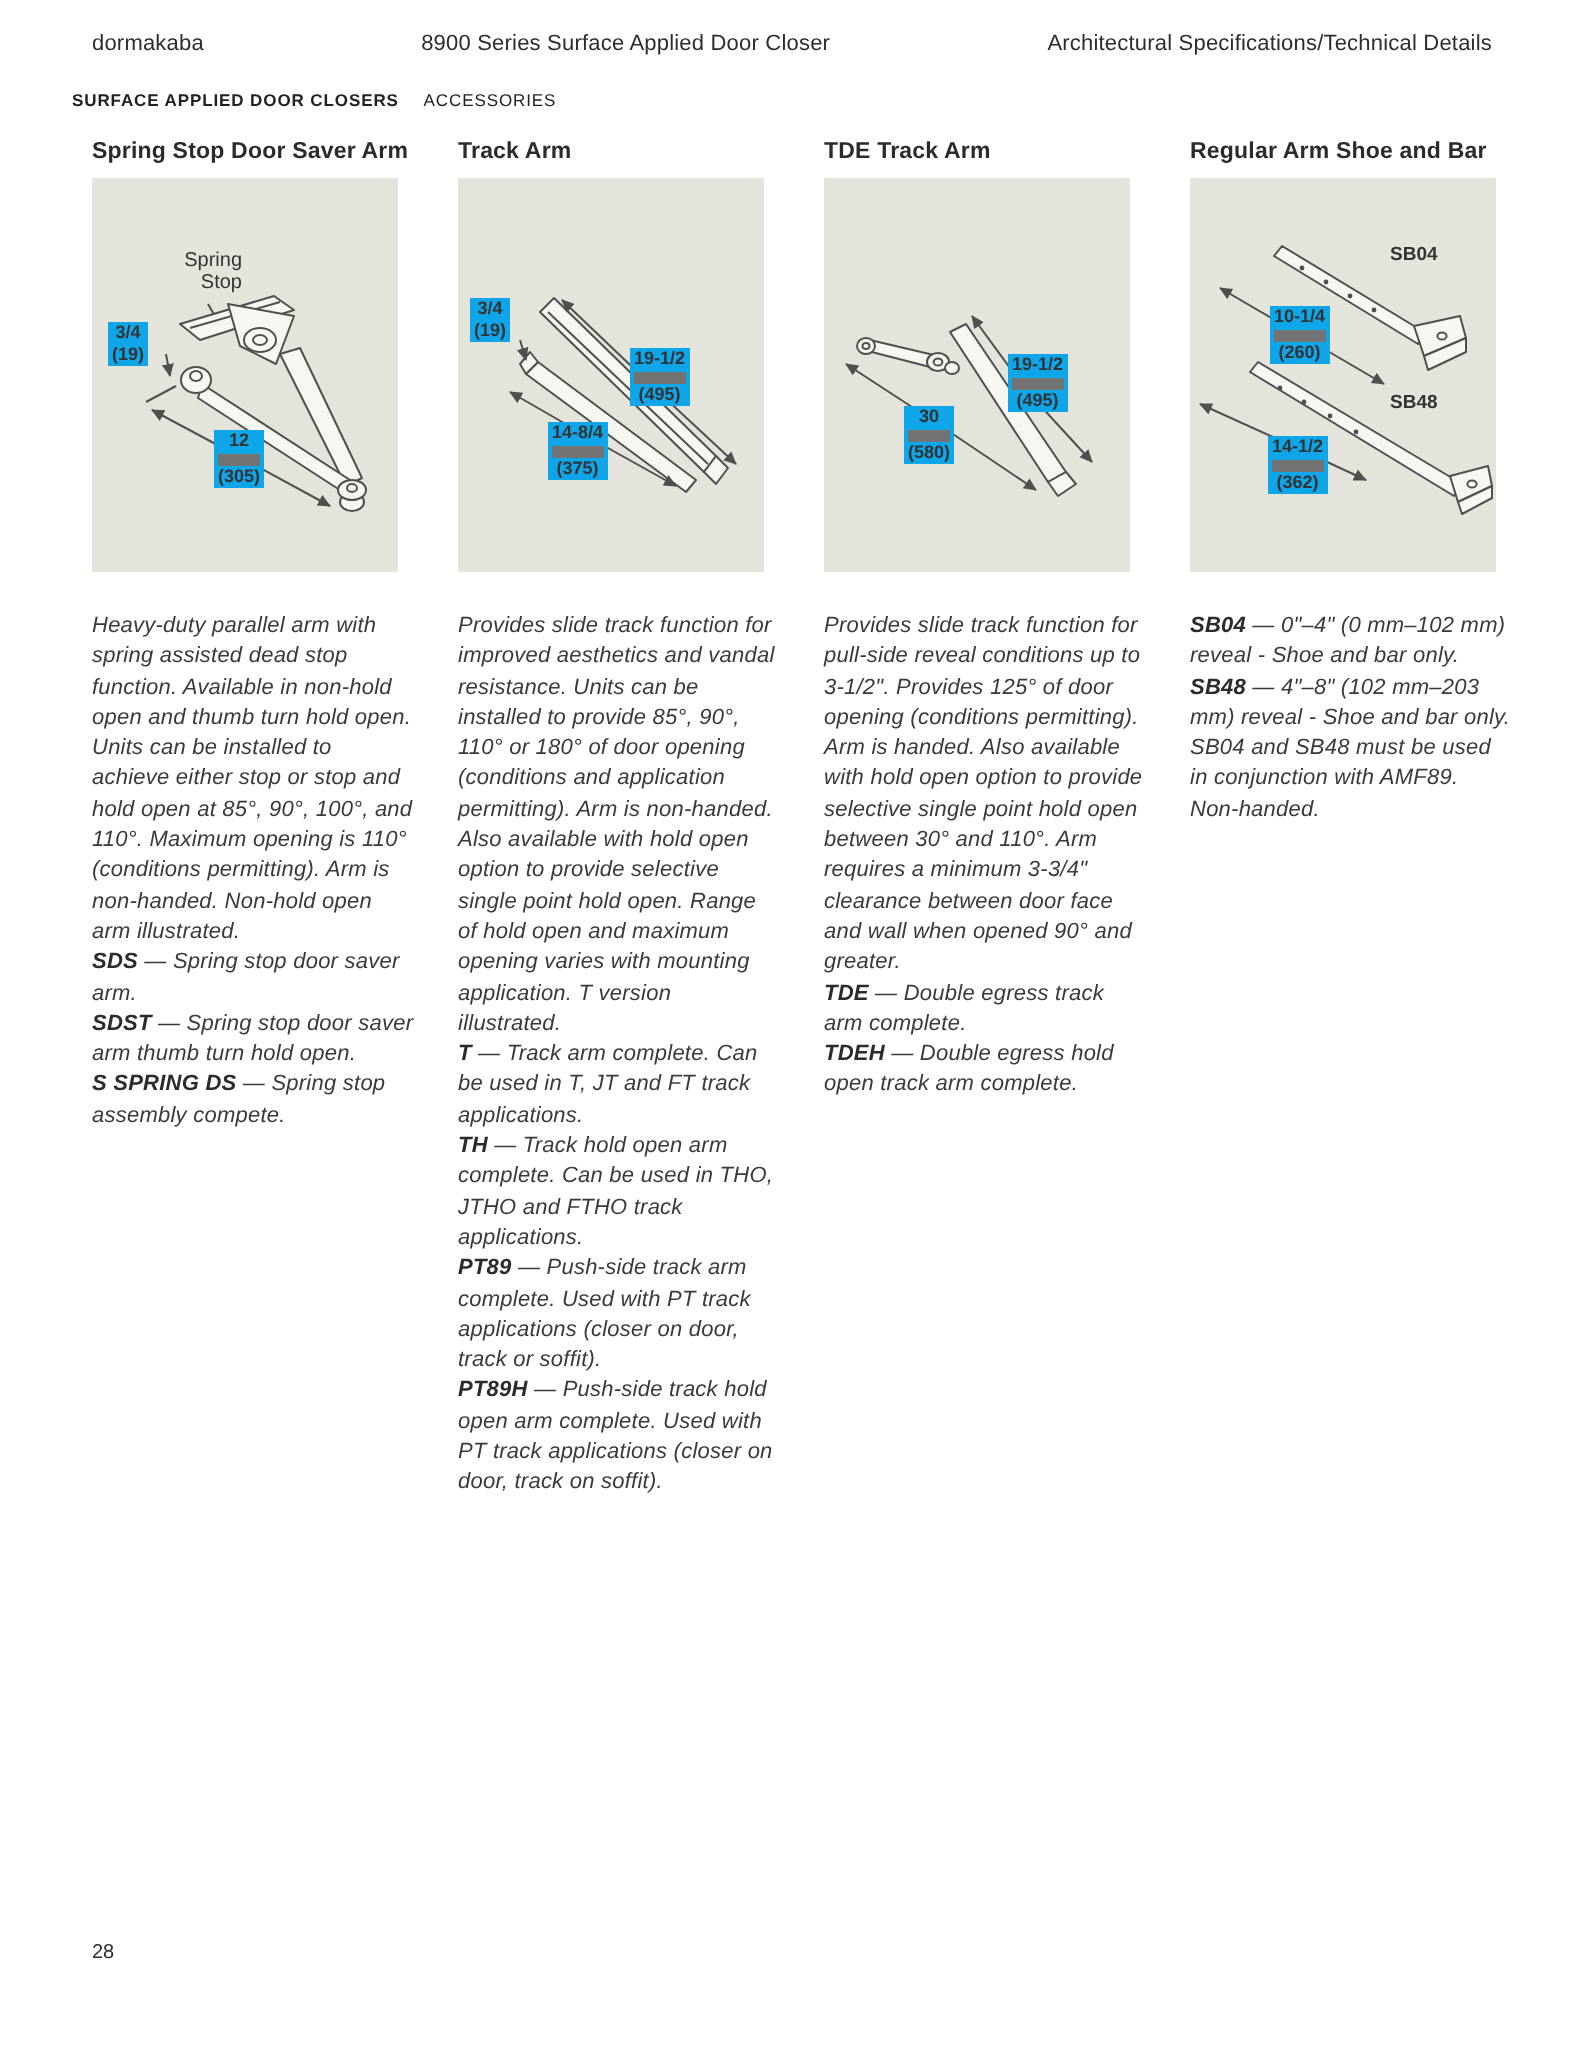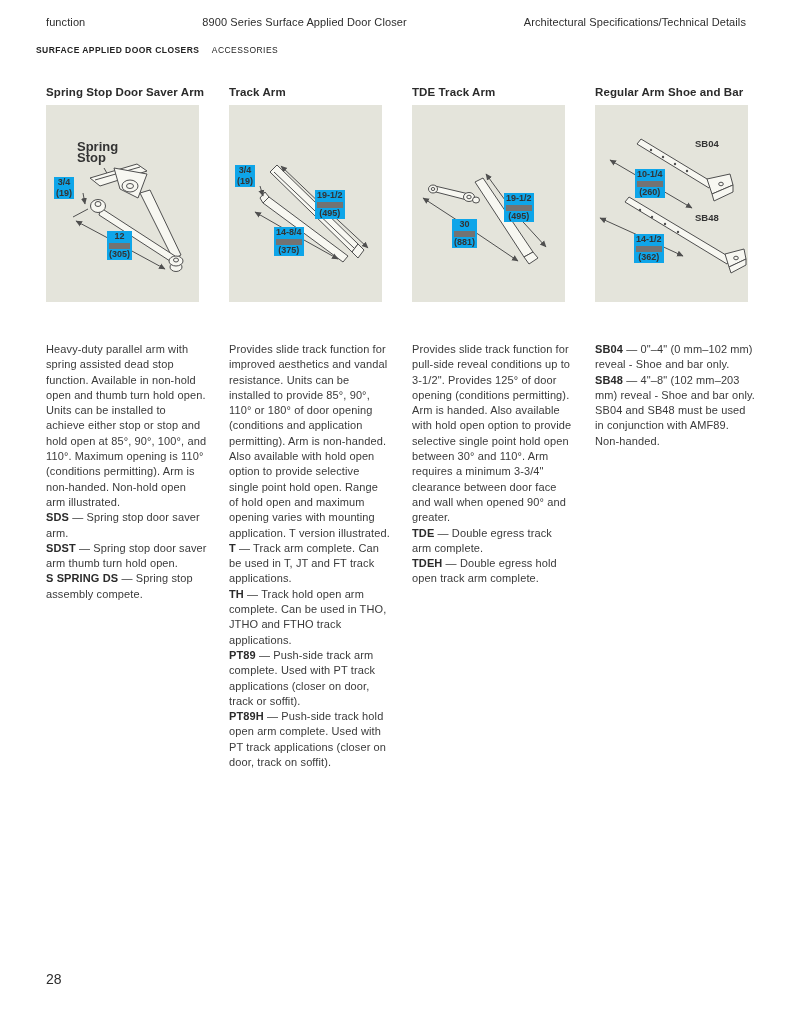--- a/index.html
+++ b/index.html
@@ -13,21 +13,21 @@
     display:flex; justify-content:space-between; align-items:baseline;
     font-size:11px; color:#2d2d2d; letter-spacing:0.1px;
   }
   .subheader {
     position:absolute; top:45px; left:36px; font-size:8.5px; color:#222;
   }
   .subheader .sec { font-weight:bold; letter-spacing:0.45px; }
   .subheader .sub { margin-left:10px; letter-spacing:0.45px; }
 
   .grid {
-    position:absolute; top:86px; left:46px; width:700px;
+    position:absolute; top:70px; left:46px; width:700px;
     display:grid; grid-template-columns:repeat(4,153px); justify-content:space-between;gap:30px;
   }
   .col-title {
     margin:0 0 7px 0; font-size:11.5px; font-weight:bold; color:#2b2b2b;
     white-space:nowrap; height:12px; letter-spacing:0.1px;
   }
   .panel {
     position:relative; width:153px; height:197px; background:#e4e4db;
   }
   .panel svg { position:absolute; left:0; top:0; }
@@ -36,41 +36,41 @@
   .dot { fill:#4f4f4f; stroke:none; }
 
   .dim {
     position:absolute; font-size:9px; font-weight:bold; color:#333;
     text-align:center; line-height:11px; background:#0ea5e9; padding:0 2px;
   }
   .dim .imp { display:block; }
   .dim.ul .imp { border-bottom:6px solid #737373; padding-bottom:1px; }
   .dim .met { display:block; }
   .callout {
-    position:absolute; font-size:13px; font-weight:bold; color:#333;
-    text-align:left; line-height:11px; width:44px;
+    position:absolute; font-size:10px; font-weight:normal; color:#333;
+    text-align:right; line-height:11px; width:44px;
   }
   .part-label { position:absolute; font-size:9.5px; font-weight:bold; color:#333; }
 
   .col-body {
-    margin-top:40px; width:161px; font-size:11px; line-height:15.3px;
-    letter-spacing:0.12px; color:#3a3a3a;
+    margin-top:20px; width:161px; font-size:11px; line-height:15.3px;
+    letter-spacing:0.12px; color:#3a3a3a;font-style:italic;
   }
   .col-body p { margin:0; }
   .col-body b { color:#2b2b2b; }
 
-  .page-num { position:absolute; left:46px; top:971px; font-size:14px; color:#2d2d2d; }
+  .page-num { position:absolute; left:46px; top:971px; font-size:10px; color:#2d2d2d; }
 </style>
 </head>
 <body>
 
 <div class="page">
 
   <div class="header">
-    <span>function</span>
+    <span>dormakaba</span>
     <span>8900 Series Surface Applied Door Closer</span>
     <span>Architectural Specifications/Technical Details</span>
   </div>
 
   <div class="subheader">
     <span class="sec">SURFACE APPLIED DOOR CLOSERS</span>
     <span class="sub">ACCESSORIES</span>
   </div>
 
   <div class="grid">
@@ -183,21 +183,21 @@
           <line class="ln" x1="101" y1="106" x2="134" y2="142" marker-end="url(#ar3)"></line>
           <line class="ln" x1="57" y1="123" x2="11" y2="93" marker-end="url(#ar3)"></line>
           <line class="ln" x1="57" y1="123" x2="106" y2="156" marker-end="url(#ar3)"></line>
         </svg>
         <div class="dim ul" style="left:92px; top:88px;">
           <span class="imp">19-1/2</span>
           <span class="met">(495)</span>
         </div>
         <div class="dim ul" style="left:40px; top:114px;">
           <span class="imp">30</span>
-          <span class="met">(881)</span>
+          <span class="met">(580)</span>
         </div>
       </div>
       <div class="col-body">
           <p>Provides slide track function for pull-side reveal conditions up to 3-1/2". Provides 125° of door opening (conditions permitting). Arm is handed. Also available with hold open option to provide selective single point hold open between 30° and 110°. Arm requires a minimum 3-3/4" clearance between door face and wall when opened 90° and greater.</p>
           <p><b>TDE</b> — Double egress track arm complete.</p>
           <p><b>TDEH</b> — Double egress hold open track arm complete.</p>
         </div>
     </div>
 
     <div class="col">

